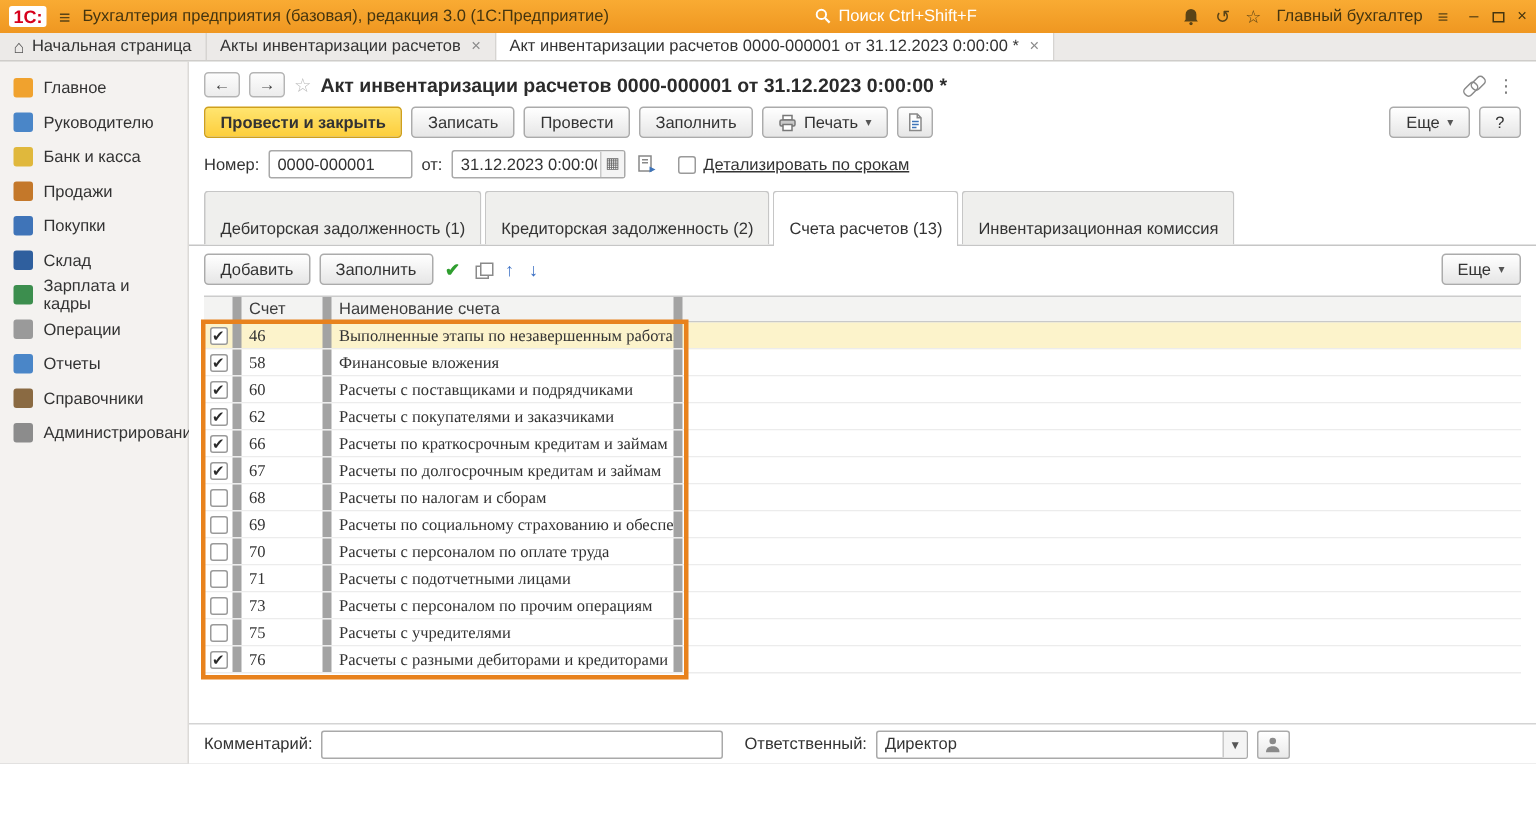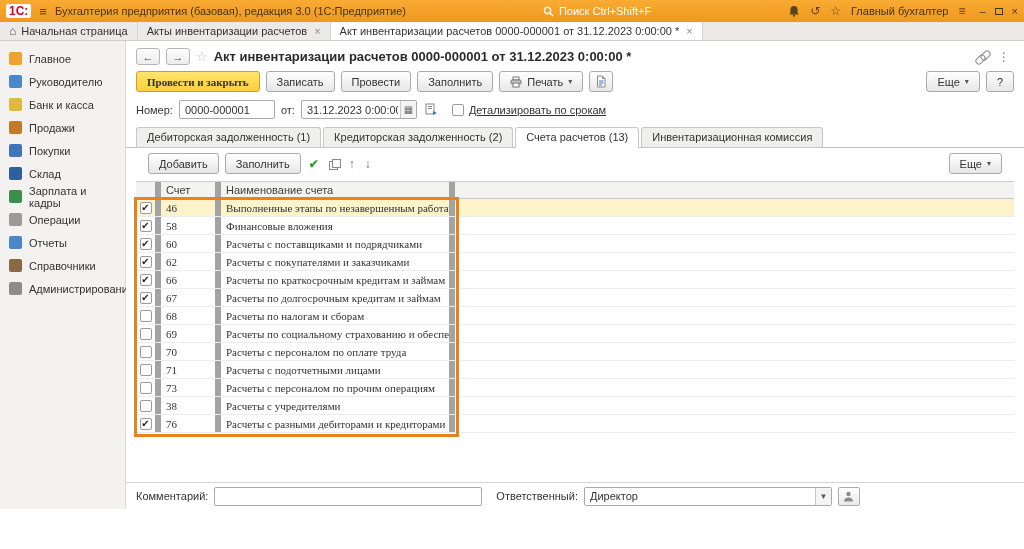--- a/index.html
+++ b/index.html
@@ -5,21 +5,21 @@
   * { margin:0; padding:0; box-sizing:border-box; }
   html,body { width:1024px; height:549px; }
   body { font-family:"Liberation Sans","DejaVu Sans",sans-serif; font-size:11px; color:#333; background:#fff; overflow:hidden; }
   .app { position:relative; width:1024px; height:509px; background:#a3a3a3; }
 
   
   .titlebar { height:22px; background:linear-gradient(#f9ab33,#ef9721); display:flex; align-items:center; padding:0 6px; gap:8px; }
   .logo { color:#d6001c; font-weight:bold; font-size:12px; background:#fff; border-radius:2px; padding:0 3px; line-height:14px; }
   .burger { color:#5a4316; font-size:13px; cursor:pointer; }
   .app-title { color:#45350f; font-size:11px; white-space:nowrap; }
-  .search { margin-left:auto; display:flex; align-items:center; gap:5px; color:#fff; cursor:pointer; white-space:nowrap; }
+  .search { margin-left:auto; display:flex; align-items:flex-start; gap:5px; color:#fff; cursor:pointer; white-space:nowrap; }
   .tb-right { margin-left:auto; display:flex; align-items:center; gap:10px; color:#5a4316; }
   .tb-ico { font-size:12px; cursor:pointer; line-height:1; }
   .user-label { color:#45350f; }
   .win-controls { display:flex; align-items:center; gap:9px; margin-left:4px; }
   .win-btn { cursor:pointer; font-size:11px; color:#45350f; }
   .maxi { width:8px; height:7px; border:1px solid #45350f; display:inline-block; }
 
   
   .tabbar { height:19px; background:#eceae8; border-bottom:1px solid #cfcdca; display:flex; align-items:stretch; }
   .wtab { display:flex; align-items:center; gap:5px; padding:0 9px; border-right:1px solid #d6d4d1; color:#333; cursor:pointer; white-space:nowrap; }
@@ -42,21 +42,21 @@
   .hdr-right { margin-left:auto; display:flex; align-items:center; gap:10px; padding-right:4px; }
   .link-ico { position:relative; width:12px; height:12px; display:inline-block; cursor:pointer; }
   .link-ico::before, .link-ico::after { content:""; position:absolute; width:9px; height:5px; border:1.5px solid #8a8a8a; border-radius:3px; transform:rotate(-45deg); }
   .link-ico::before { left:-1px; top:5px; }
   .link-ico::after { left:4px; top:1px; }
   .kebab { color:#777; font-size:12px; cursor:pointer; }
 
   
   .toolbar { display:flex; align-items:center; gap:6px; padding:2px 10px 8px; }
   .btn { height:21px; padding:0 10px; border:1px solid #ababab; border-radius:3px; background:linear-gradient(#ffffff,#e6e6e6); font-size:11px; font-family:inherit; color:#333; display:inline-flex; align-items:center; gap:5px; cursor:pointer; white-space:nowrap; }
-  .btn-primary { background:linear-gradient(#ffe570,#fdce3c); border-color:#cfa01c; font-weight:bold;font-family:Liberation Serif, serif; }
+  .btn-primary { background:linear-gradient(#ffe570,#fdce3c); border-color:#cfa01c; font-weight:bold; }
   .caret { font-size:8px; color:#555; }
   .icon-btn { padding:0 5px; }
   .spacer { flex:1; }
   .flat-ico { background:none; border:none; padding:0 2px; cursor:pointer; display:inline-flex; align-items:center; height:18px; }
   .green-check { color:#2f9e2f; font-size:12px; font-weight:bold; }
   .copy-ico { position:relative; width:10px; height:10px; display:inline-block; }
   .copy-ico::before { content:""; position:absolute; left:0; top:2px; width:7px; height:7px; border:1px solid #8a8a8a; background:#fff; }
   .copy-ico::after { content:""; position:absolute; left:3px; top:0; width:7px; height:7px; border:1px solid #8a8a8a; background:#fff; }
   .blue-arrow { color:#3a6fc4; font-size:12px; font-weight:bold; }
 
@@ -66,25 +66,25 @@
   .input { height:19px; border:1px solid #a9a9a9; border-radius:2px; padding:0 5px; font-size:11px; font-family:inherit; color:#333; background:#fff; }
   .num { width:96px; }
   .date-wrap { position:relative; display:inline-flex; }
   .date { width:116px; padding-right:18px; }
   .cal-btn { position:absolute; right:1px; top:1px; bottom:1px; width:16px; display:flex; align-items:center; justify-content:center; color:#666; font-size:10px; border-left:1px solid #c9c9c9; background:#f4f4f4; cursor:pointer; }
   .chk { display:inline-flex; align-items:center; gap:5px; margin-left:6px; cursor:pointer;text-decoration:underline; }
   .cb { width:12px; height:12px; border:1px solid #9a9a9a; border-radius:2px; background:#fff; display:inline-flex; align-items:center; justify-content:center; font-size:10px; color:#2b2b2b; flex:none; cursor:pointer; }
 
   
   .doc-tabs { display:flex; gap:2px; padding:0 10px; border-bottom:1px solid #c6c6c6; align-items:flex-end; }
-  .doc-tab { padding:3px 10px 4px; border:1px solid #c6c6c6; border-bottom:none; border-radius:3px 3px 0 0; background:#efefed; cursor:pointer; position:relative; white-space:nowrap; }
+  .doc-tab { padding:19px 10px 4px; border:1px solid #c6c6c6; border-bottom:none; border-radius:3px 3px 0 0; background:#efefed; cursor:pointer; position:relative; white-space:nowrap; }
   .doc-tab.active { background:#fff; margin-bottom:-1px; padding-bottom:5px; }
 
   
-  .tbl-toolbar { display:flex; align-items:center; gap:6px; padding:5px 22px; }
+  .tbl-toolbar { display:flex; align-items:center; gap:6px; padding:5px 10px; }
 
   
   .table { margin:2px 10px 0; border-top:1px solid #cccccc; }
   .thead { display:flex; background:#f3f3f2; border-bottom:1px solid #c9c9c9; height:17px; align-items:center; color:#3d3d3d; }
   .th, .td { padding:0 5px; border-right:6px solid #a3a3a3; height:100%; display:flex; align-items:center; overflow:hidden; white-space:nowrap; }
   .cb-col { width:25px; flex:none; justify-content:center; }
   .acct-col { width:60px; flex:none; }
   .name-col { width:234px; flex:none; }
   .fill-col { flex:1; border-right:none; }
   .tbody { position:relative; }
@@ -428,21 +428,21 @@
               </div>
               <div class="td acct-col">73</div>
               <div class="td name-col">Расчеты с персоналом по прочим операциям</div>
               <div class="td fill-col"></div>
             </div>
 
             <div class="tr">
               <div class="td cb-col">
                 <span class="cb"></span>
               </div>
-              <div class="td acct-col">38</div>
+              <div class="td acct-col">75</div>
               <div class="td name-col">Расчеты с учредителями</div>
               <div class="td fill-col"></div>
             </div>
 
             <div class="tr checked">
               <div class="td cb-col">
                 <span class="cb"></span>
               </div>
               <div class="td acct-col">76</div>
               <div class="td name-col">Расчеты с разными дебиторами и кредиторами</div>

